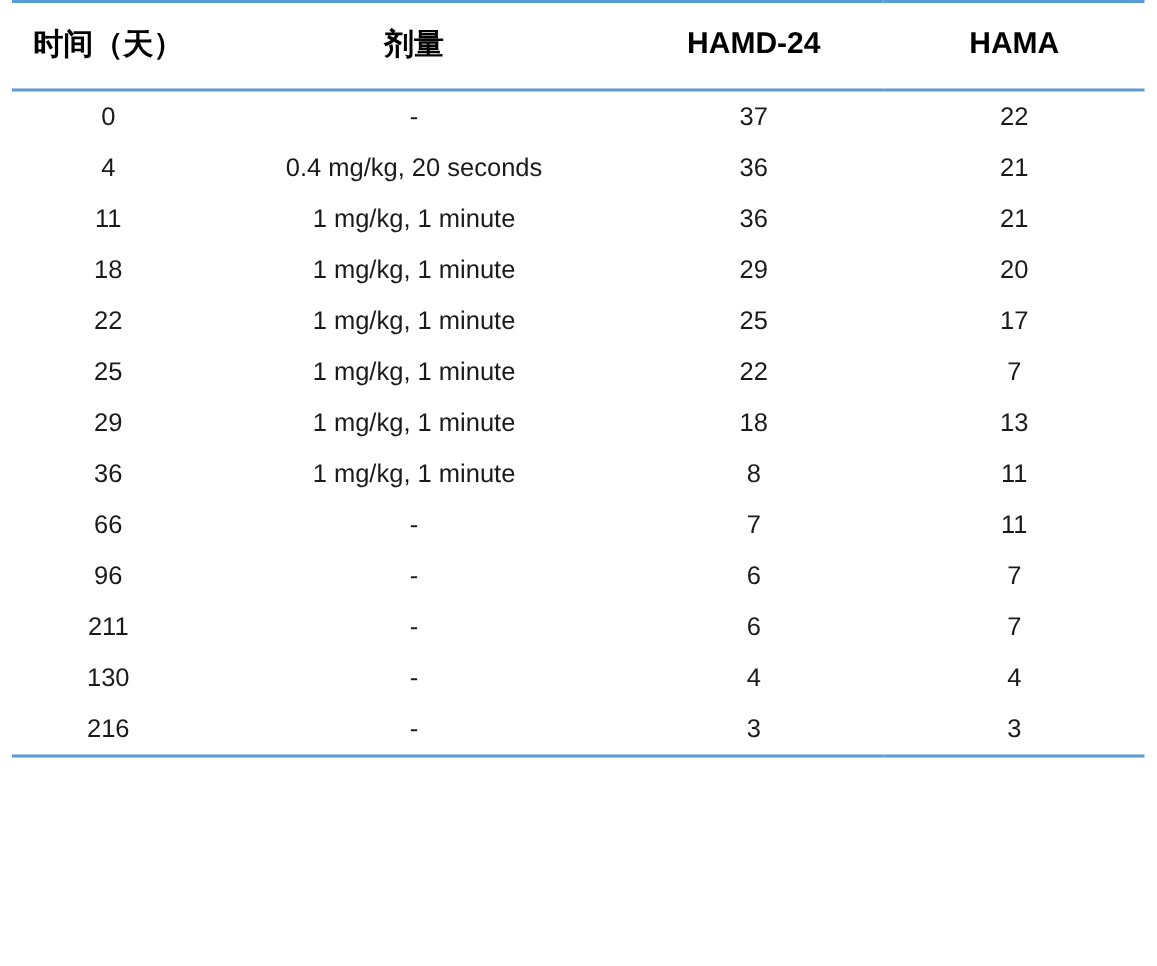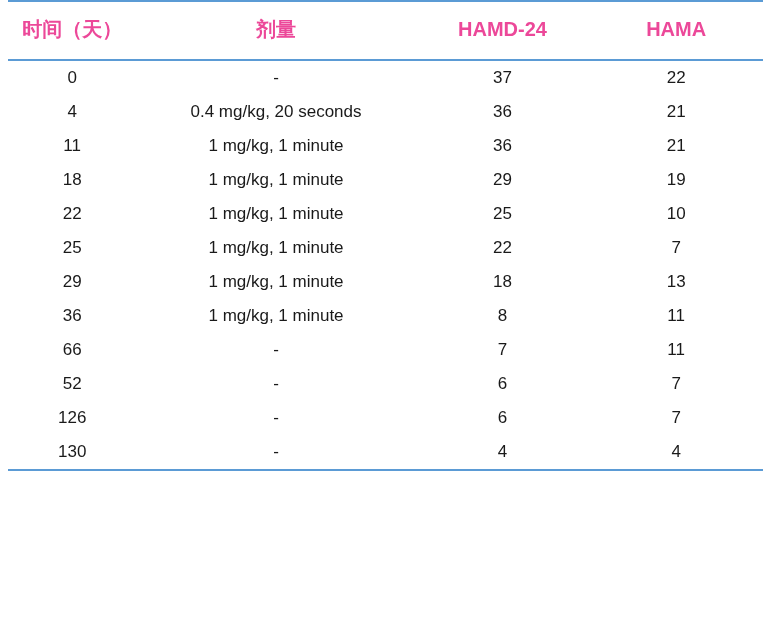--- a/index.html
+++ b/index.html
@@ -22,21 +22,21 @@
   table.data-table {
     width: 100%;
     border-collapse: collapse;
     table-layout: fixed;
   }
   table.data-table thead th {
     font-size: 20px;
     font-weight: bold;
     padding: 14px 4px 16px 4px;
     text-align: center;
-    color: #ec4899;
+    color: #000000;
     white-space: nowrap;
   }
   
   table.data-table thead tr {
     border-top: 2px solid #5b9bd5;
     border-bottom: 2px solid #5b9bd5;
   }
   table.data-table tbody tr:last-child {
     border-bottom: 2px solid #5b9bd5;
   }
@@ -87,27 +87,27 @@
         <tr>
           <td>11</td>
           <td>1 mg/kg, 1 minute</td>
           <td>36</td>
           <td>21</td>
         </tr>
         <tr>
           <td>18</td>
           <td>1 mg/kg, 1 minute</td>
           <td>29</td>
-          <td>19</td>
+          <td>20</td>
         </tr>
         <tr>
           <td>22</td>
           <td>1 mg/kg, 1 minute</td>
           <td>25</td>
-          <td>10</td>
+          <td>17</td>
         </tr>
         <tr>
           <td>25</td>
           <td>1 mg/kg, 1 minute</td>
           <td>22</td>
           <td>7</td>
         </tr>
         <tr>
           <td>29</td>
           <td>1 mg/kg, 1 minute</td>
@@ -120,32 +120,38 @@
           <td>8</td>
           <td>11</td>
         </tr>
         <tr>
           <td>66</td>
           <td>-</td>
           <td>7</td>
           <td>11</td>
         </tr>
         <tr>
-          <td>52</td>
+          <td>96</td>
           <td>-</td>
           <td>6</td>
           <td>7</td>
         </tr>
         <tr>
-          <td>126</td>
+          <td>211</td>
           <td>-</td>
           <td>6</td>
           <td>7</td>
         </tr>
         <tr>
           <td>130</td>
           <td>-</td>
           <td>4</td>
           <td>4</td>
         </tr>
+        <tr>
+          <td>216</td>
+          <td>-</td>
+          <td>3</td>
+          <td>3</td>
+        </tr>
       </tbody>
   </table>
 </div>
 
 </body></html>

